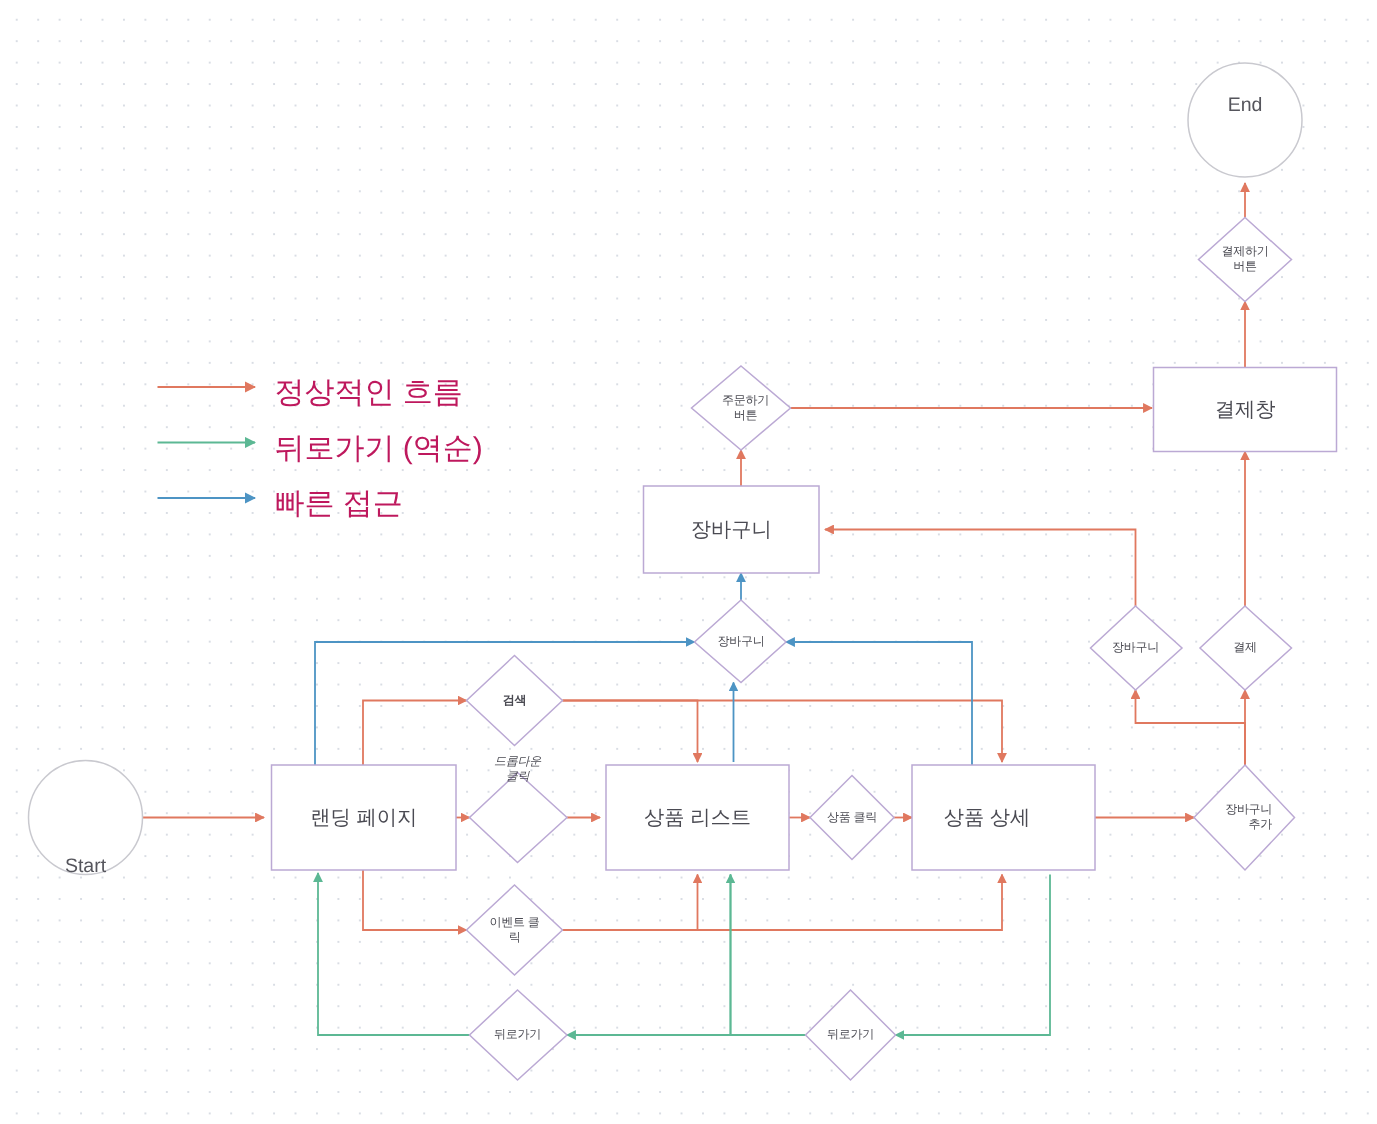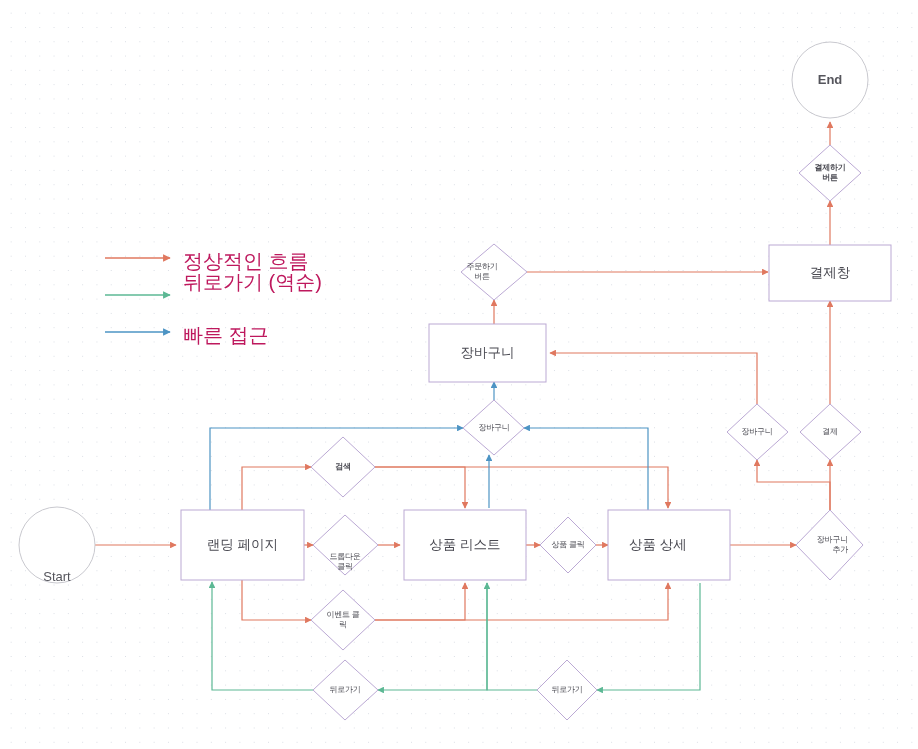--- a/index.html
+++ b/index.html
@@ -112,36 +112,36 @@
   <polygon points="567,660 597,690 567,720 537,690" fill="#ffffff" stroke="#bba9d4" stroke-width="1"></polygon>
 
   <g stroke-width="1.4" fill="none">
     <path d="M 105 258 L 170 258" stroke="#e0785f" marker-end="url(#ar-o)"></path>
     <path d="M 105 295 L 170 295" stroke="#5cb894" marker-end="url(#ar-g)"></path>
     <path d="M 105 332 L 170 332" stroke="#4d94c4" marker-end="url(#ar-b)"></path>
   </g>
 </svg>
 
 <div class="node-label circ-label" style="left:19px;top:531px;width:76px;height:28px;margin-top:32px;">Start</div>
-<div class="node-label circ-label" style="left:792px;top:66px;width:76px;height:28px;font-weight:bold;">End</div>
+<div class="node-label circ-label" style="left:792px;top:56px;width:76px;height:28px;">End</div>
 
 <div class="node-label box-label" style="left:181px;top:510px;width:123px;height:70px;">랜딩 페이지</div>
 <div class="node-label box-label" style="left:404px;top:510px;width:122px;height:70px;">상품 리스트</div>
 <div class="node-label box-label" style="left:608px;top:510px;width:100px;height:70px;">상품 상세</div>
 <div class="node-label box-label" style="left:429px;top:324px;width:117px;height:58px;">장바구니</div>
 <div class="node-label box-label" style="left:769px;top:245px;width:122px;height:56px;">결제창</div>
 
 <div class="node-label dia-label" style="left:321px;top:457px;width:44px;height:20px;font-weight:bold;">검색</div>
-<div class="node-label dia-label" style="left:327px;top:548px;width:36px;height:28px;">드롭다운 클릭</div>
+<div class="node-label dia-label" style="left:327px;top:499px;width:36px;height:28px;font-style:italic;">드롭다운 클릭</div>
 <div class="node-label dia-label" style="left:325px;top:606px;width:36px;height:28px;">이벤트 클릭</div>
 <div class="node-label dia-label" style="left:550px;top:531px;width:36px;height:28px;">상품 클릭</div>
 <div class="node-label dia-label" style="left:812px;top:531px;width:36px;height:28px;text-align:right;">장바구니 추가</div>
 <div class="node-label dia-label" style="left:476px;top:414px;width:36px;height:28px;">장바구니</div>
 <div class="node-label dia-label" style="left:739px;top:418px;width:36px;height:28px;">장바구니</div>
 <div class="node-label dia-label" style="left:810px;top:422px;width:40px;height:20px;">결제</div>
-<div class="node-label dia-label" style="left:464px;top:258px;width:36px;height:28px;font-family:Liberation Serif, serif;">주문하기 버튼</div>
-<div class="node-label dia-label" style="left:812px;top:159px;width:36px;height:28px;font-weight:bold;">결제하기 버튼</div>
+<div class="node-label dia-label" style="left:479px;top:258px;width:36px;height:28px;font-family:Liberation Serif, serif;">주문하기 버튼</div>
+<div class="node-label dia-label" style="left:812px;top:159px;width:36px;height:28px;">결제하기 버튼</div>
 <div class="node-label dia-label" style="left:329px;top:676px;width:32px;height:28px;">뒤로가기</div>
 <div class="node-label dia-label" style="left:551px;top:676px;width:32px;height:28px;">뒤로가기</div>
 
 <div class="legend-label" style="left:183px;top:248px;">정상적인 흐름</div>
-<div class="legend-label" style="left:183px;top:269px;">뒤로가기 (역순)</div>
+<div class="legend-label" style="left:183px;top:285px;">뒤로가기 (역순)</div>
 <div class="legend-label" style="left:183px;top:322px;">빠른 접근</div>
 
 </body></html>

